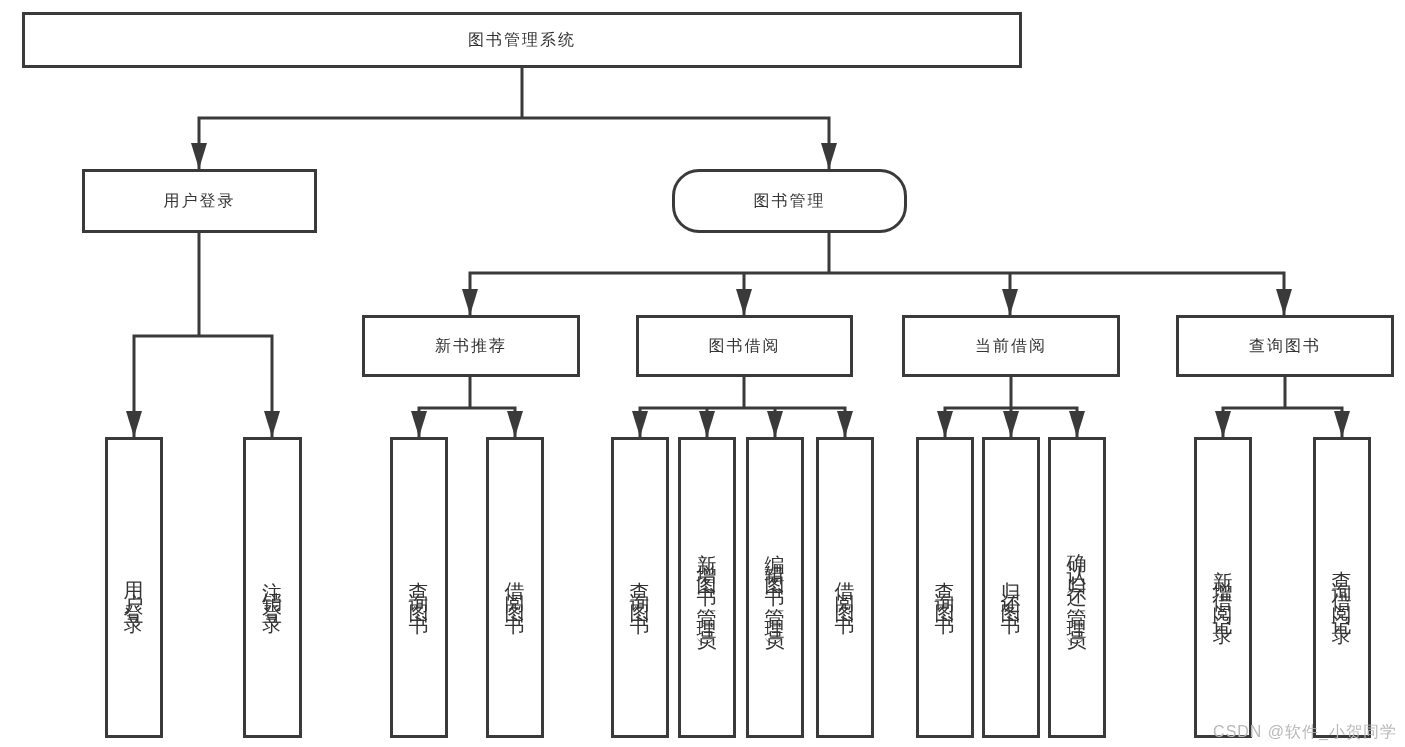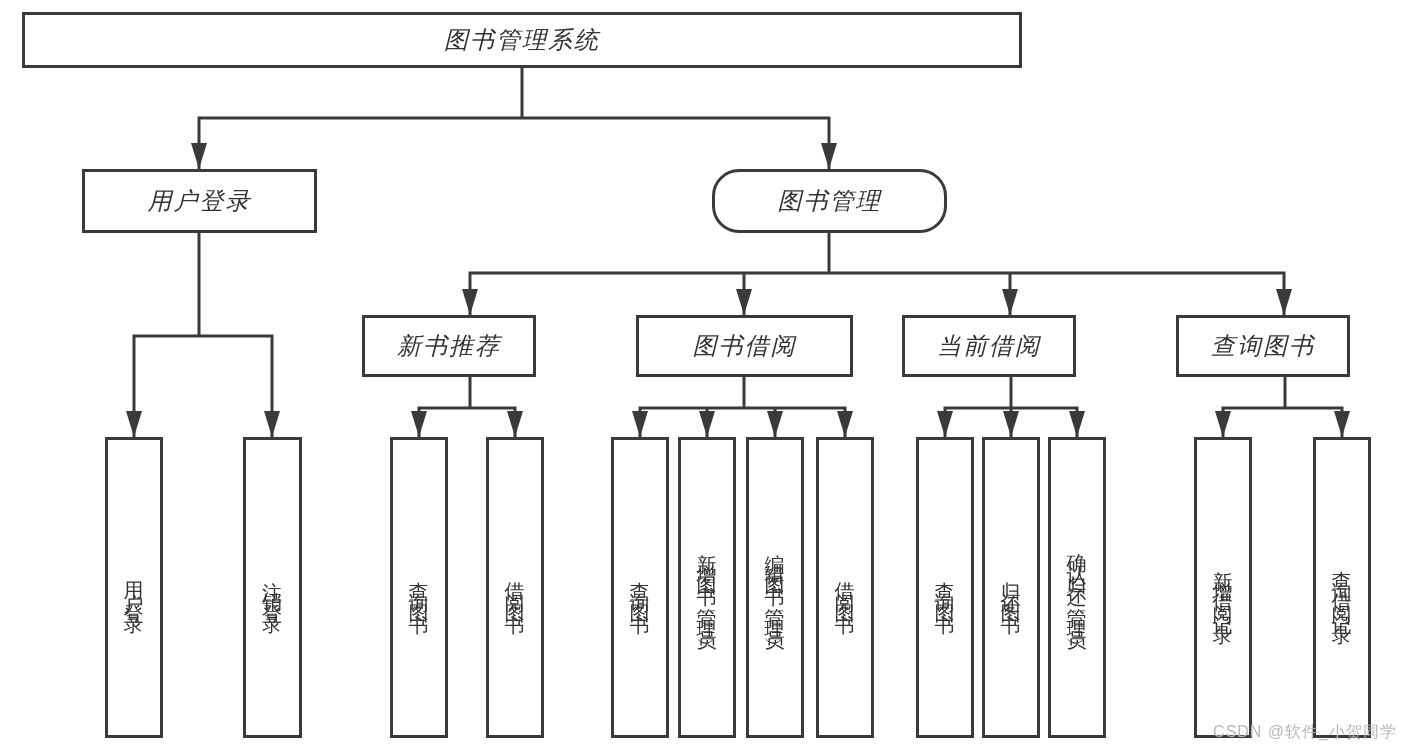--- a/index.html
+++ b/index.html
@@ -18,30 +18,29 @@
     color:var(--text);
     overflow:hidden;
   }
   .connectors{position:absolute;left:0;top:0;width:1405px;height:747px;color:var(--line);}
   .node{
     position:absolute;
     box-sizing:border-box;
     border:3px solid var(--border);
     background:var(--bg);
     display:flex;align-items:center;justify-content:center;
-    font-size:24px;
+    font-size:16px;
     letter-spacing:2px;
     white-space:nowrap;
     z-index:2;
-    font-style:italic;
   }
   .node.h{height:62px;}
   .node.root{left:22px;top:12px;width:1000px;height:56px;}
   .node.lvl2{top:169px;width:235px;height:64px;}
-  .node.lvl3{top:315px;width:174px;}
+  .node.lvl3{top:315px;width:218px;}
   .leaf{
     position:absolute;
     top:437px;height:301px;width:58px;
     box-sizing:border-box;
     border:3px solid var(--border);
     background:var(--bg);
     display:flex;align-items:center;justify-content:center;
     z-index:2;
   }
   .leaf span{
@@ -105,21 +104,21 @@
       <polygon points="1003,411 1019,411 1011,437"></polygon>
       <polygon points="1069,411 1085,411 1077,437"></polygon>
       <polygon points="1215,411 1231,411 1223,437"></polygon>
       <polygon points="1334,411 1350,411 1342,437"></polygon>
     </g>
   </svg>
 
   <div class="node root">图书管理系统</div>
 
   <div class="node lvl2" style="left:82px;">用户登录</div>
-  <div class="node lvl2" style="left:712px;border-radius:27px;">图书管理</div>
+  <div class="node lvl2" style="left:672px;border-radius:27px;">图书管理</div>
 
   <div class="node lvl3 h" style="left:362px;">新书推荐</div>
   <div class="node lvl3 h" style="left:902px;">当前借阅</div>
   <div class="node lvl3 h" style="left:636px;width:217px;">图书借阅</div>
   <div class="node lvl3 h" style="left:1176px;">查询图书</div>
 
   <div class="leaf" style="left:105px;">
     <span>用户登录</span>
   </div>
   <div class="leaf" style="left:243px;width:59px;">

